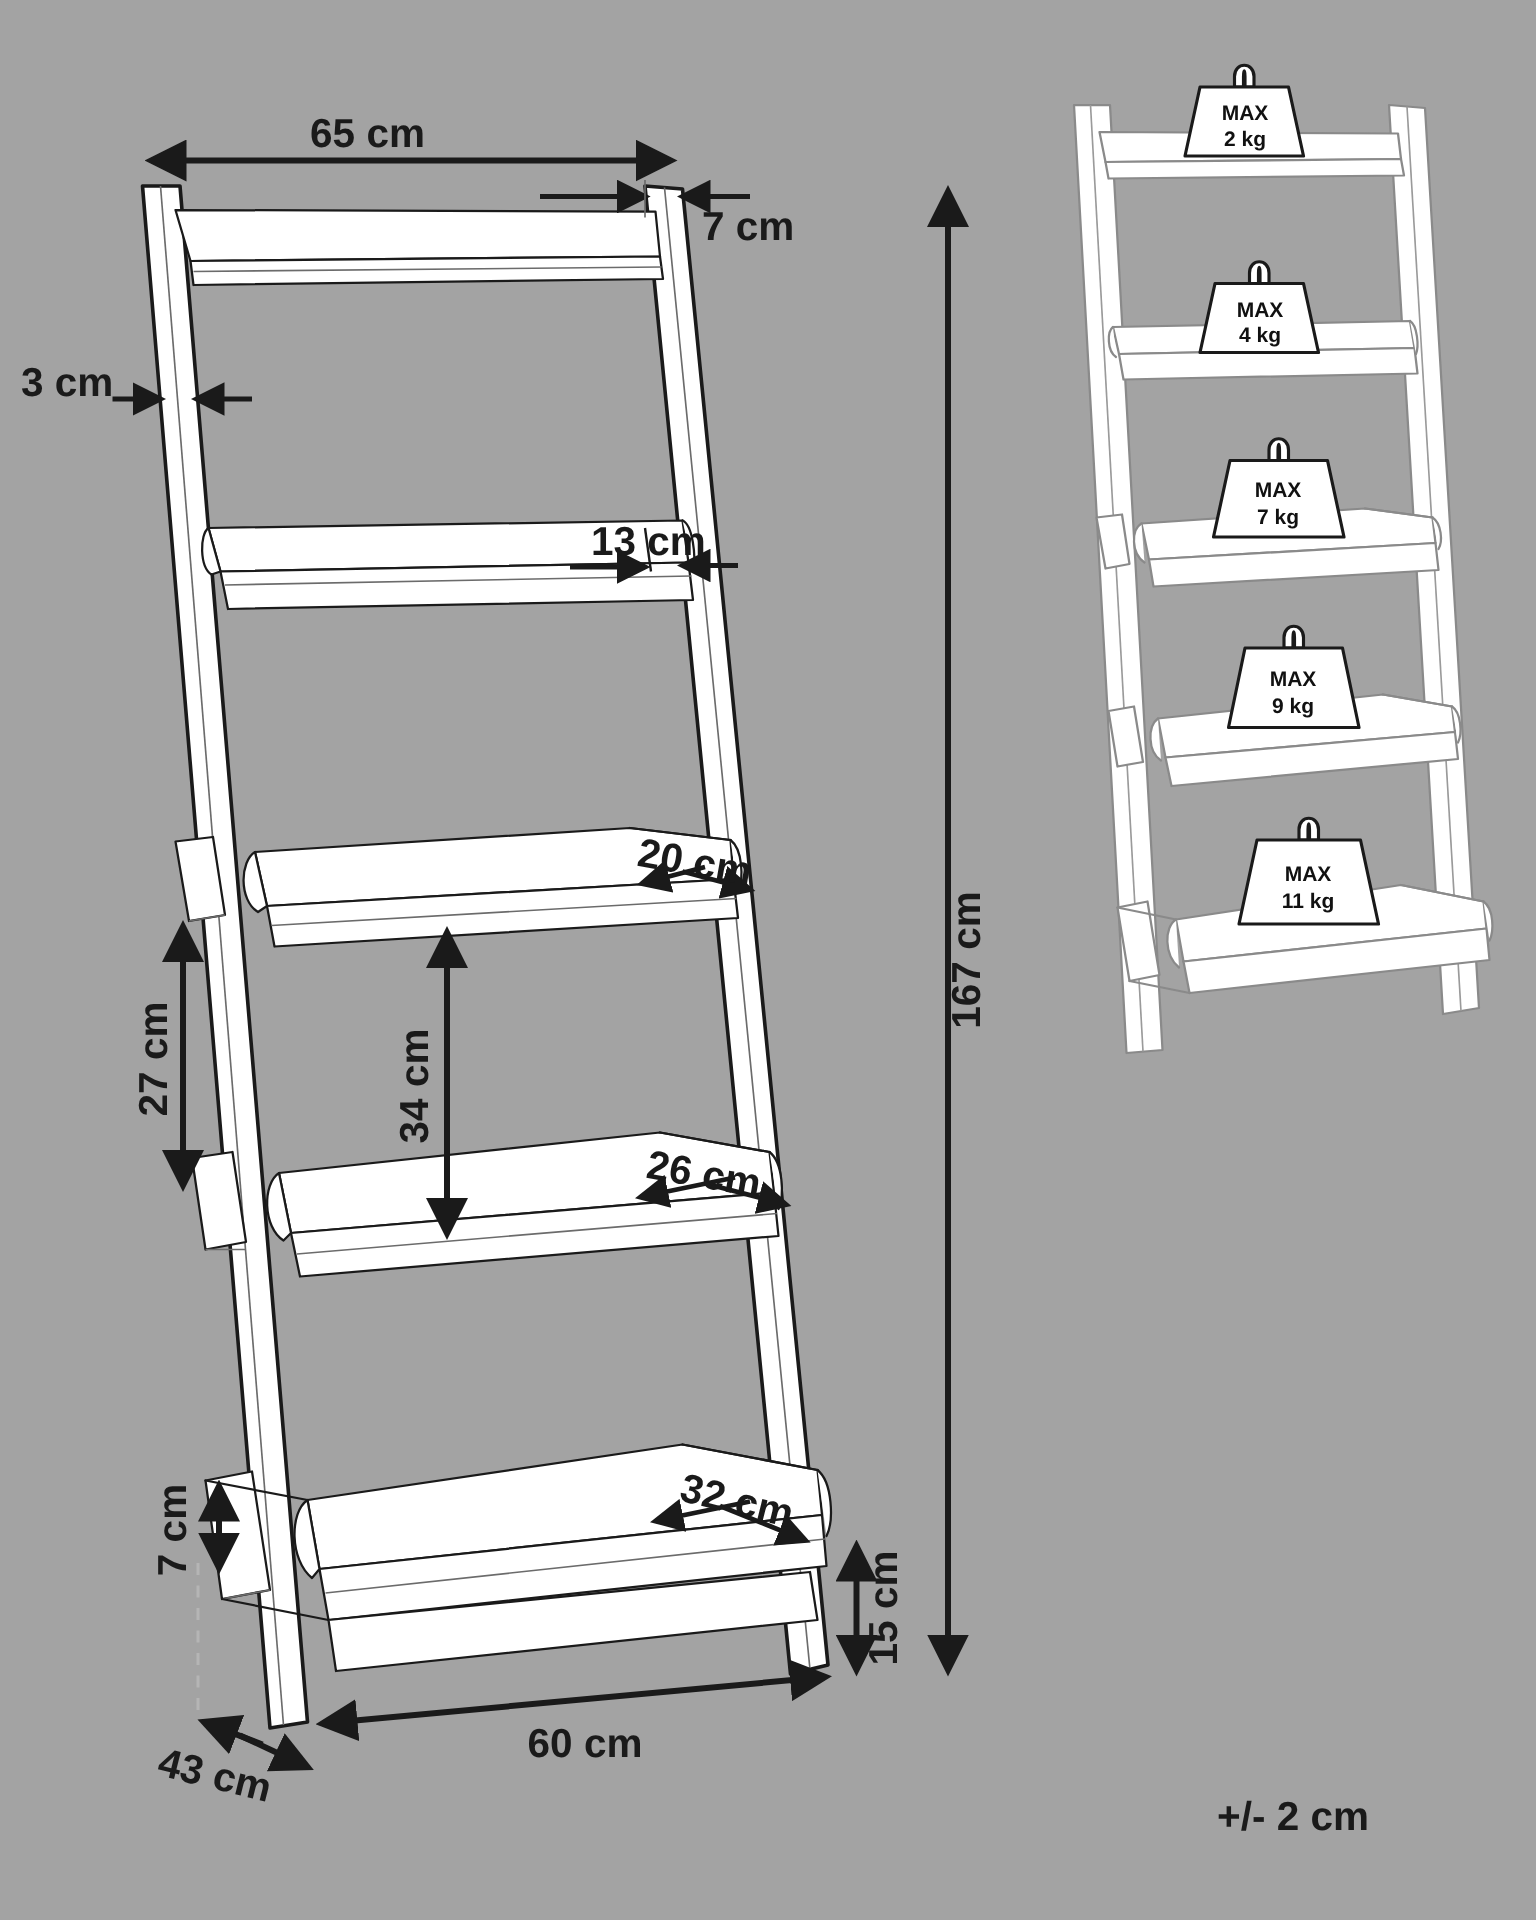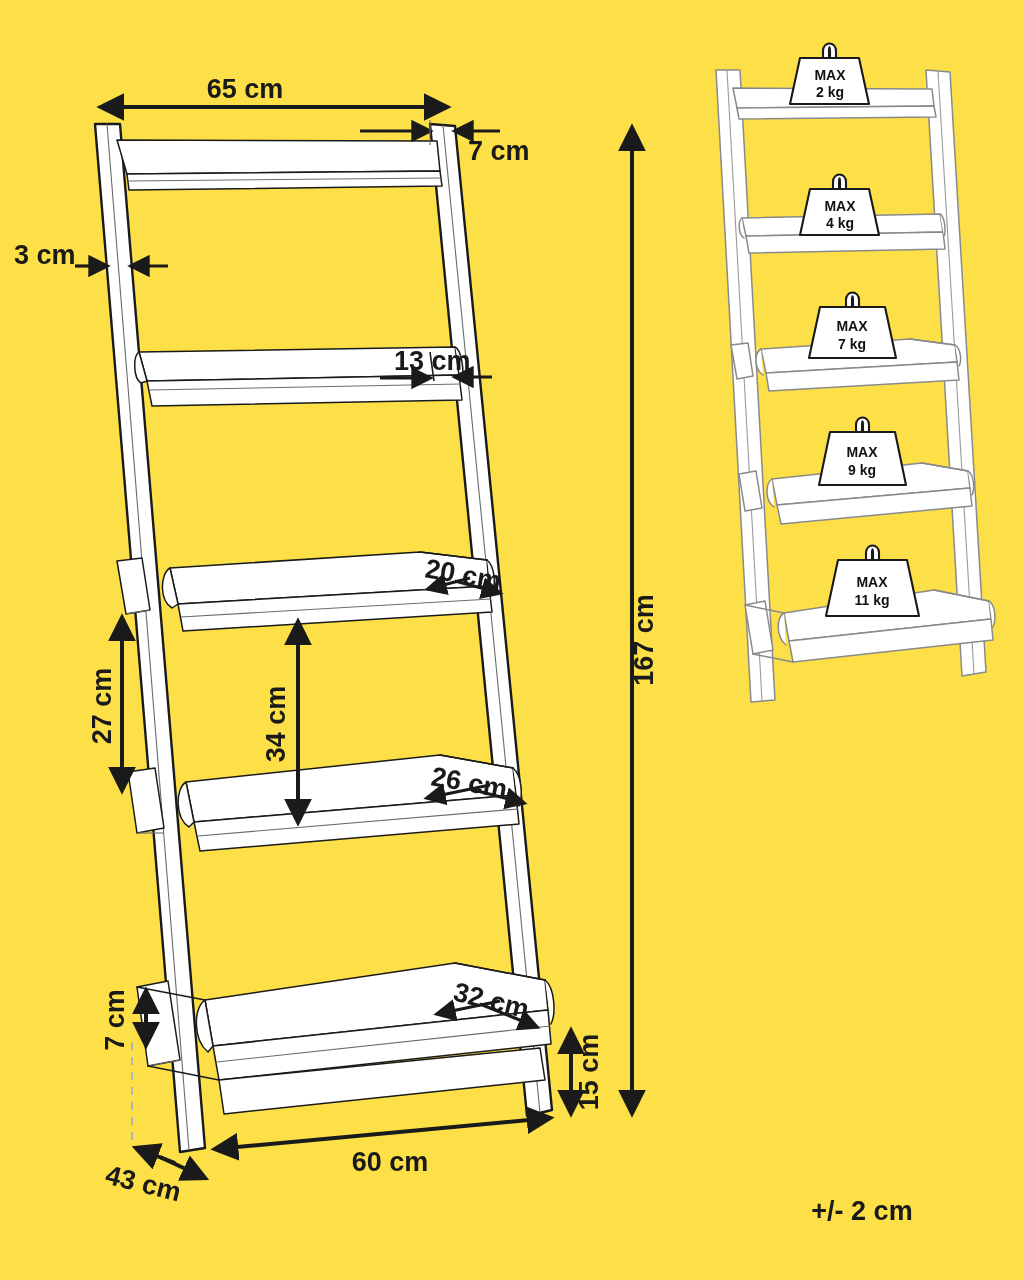--- a/index.html
+++ b/index.html
@@ -1,17 +1,17 @@
 <!DOCTYPE html>
 <html><head>
 <meta charset="utf-8">
 <style>
   html,body{margin:0;padding:0;background:#ffffff;}
   body{width:1024px;height:1280px;font-family:"Liberation Sans",sans-serif;color:#1a1a1a;}
-  #sheet{position:relative;width:1024px;height:1280px;overflow:hidden;background:#fde047;}
+  #sheet{position:relative;width:1024px;height:1280px;overflow:hidden;background:#a3a3a3;}
   svg{display:block;}
   .dimtext{font-family:"Liberation Sans",sans-serif;font-weight:bold;font-size:27px;fill:#1a1a1a;}
   .maxtext{font-family:"Liberation Sans",sans-serif;font-weight:bold;font-size:14px;fill:#111111;text-anchor:middle;}
   .tol{font-family:"Liberation Sans",sans-serif;font-weight:bold;font-size:27px;fill:#1a1a1a;}
   .wood{fill:#ffffff;stroke:#1a1a1a;stroke-width:2.4;stroke-linejoin:round;stroke-linecap:round;}
   .woodthin{fill:#ffffff;stroke:#1a1a1a;stroke-width:1.5;stroke-linejoin:round;stroke-linecap:round;}
   .hairline{fill:none;stroke:#6b6b6b;stroke-width:1.1;}
   .gwood{fill:#ffffff;stroke:#8a8a8a;stroke-width:1.5;stroke-linejoin:round;stroke-linecap:round;}
   .gthin{fill:none;stroke:#9a9a9a;stroke-width:1.1;}
   .weight{fill:#ffffff;stroke:#1a1a1a;stroke-width:2.1;stroke-linejoin:round;}

